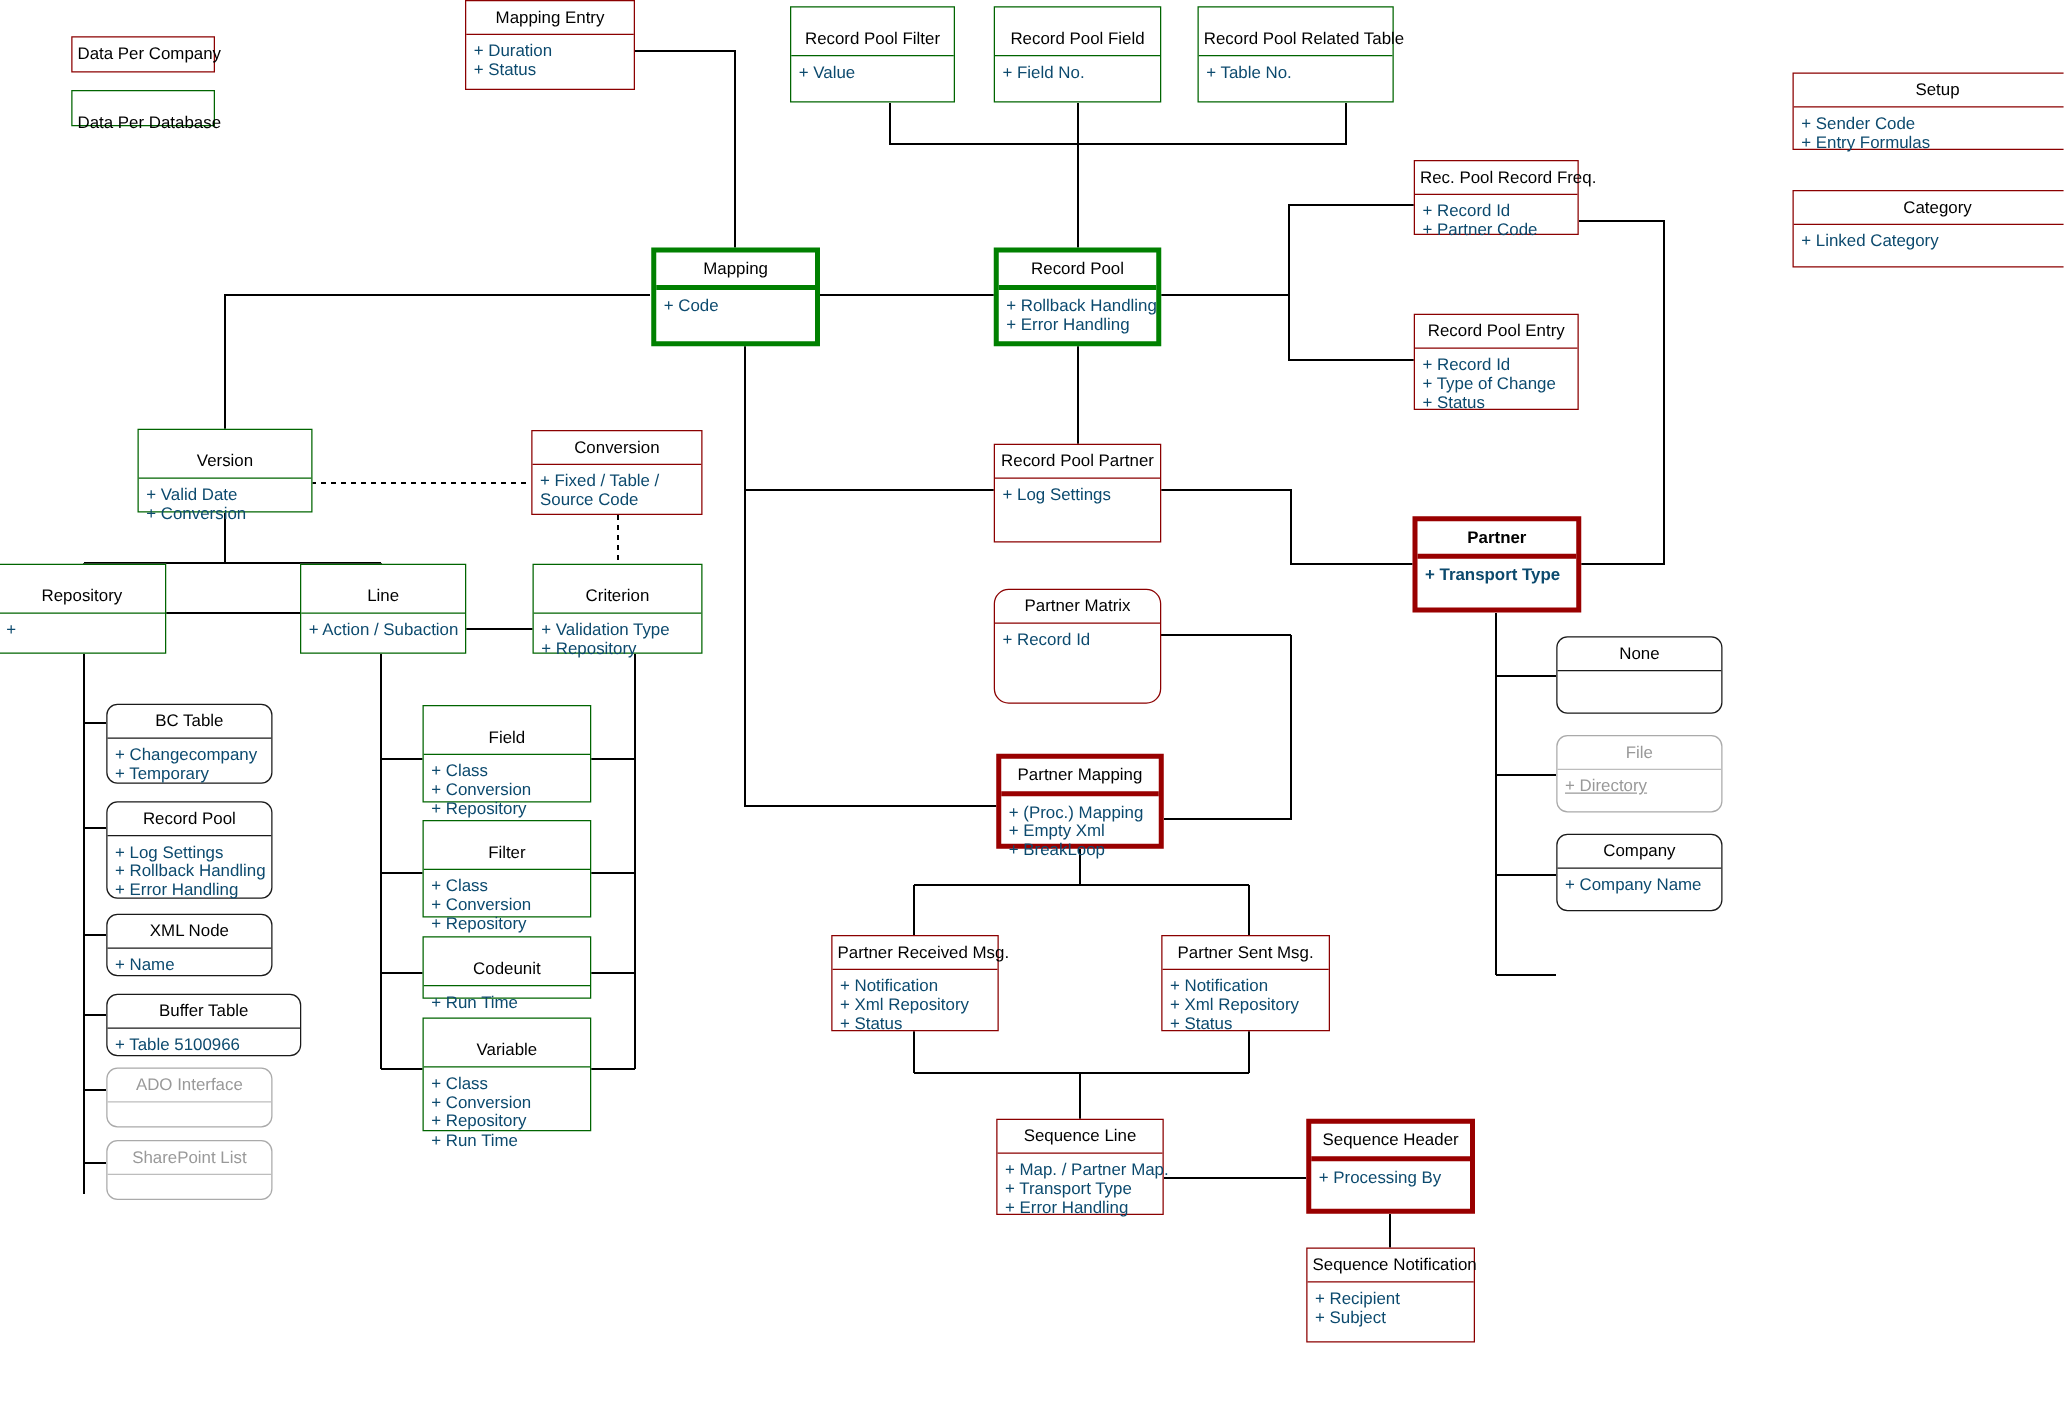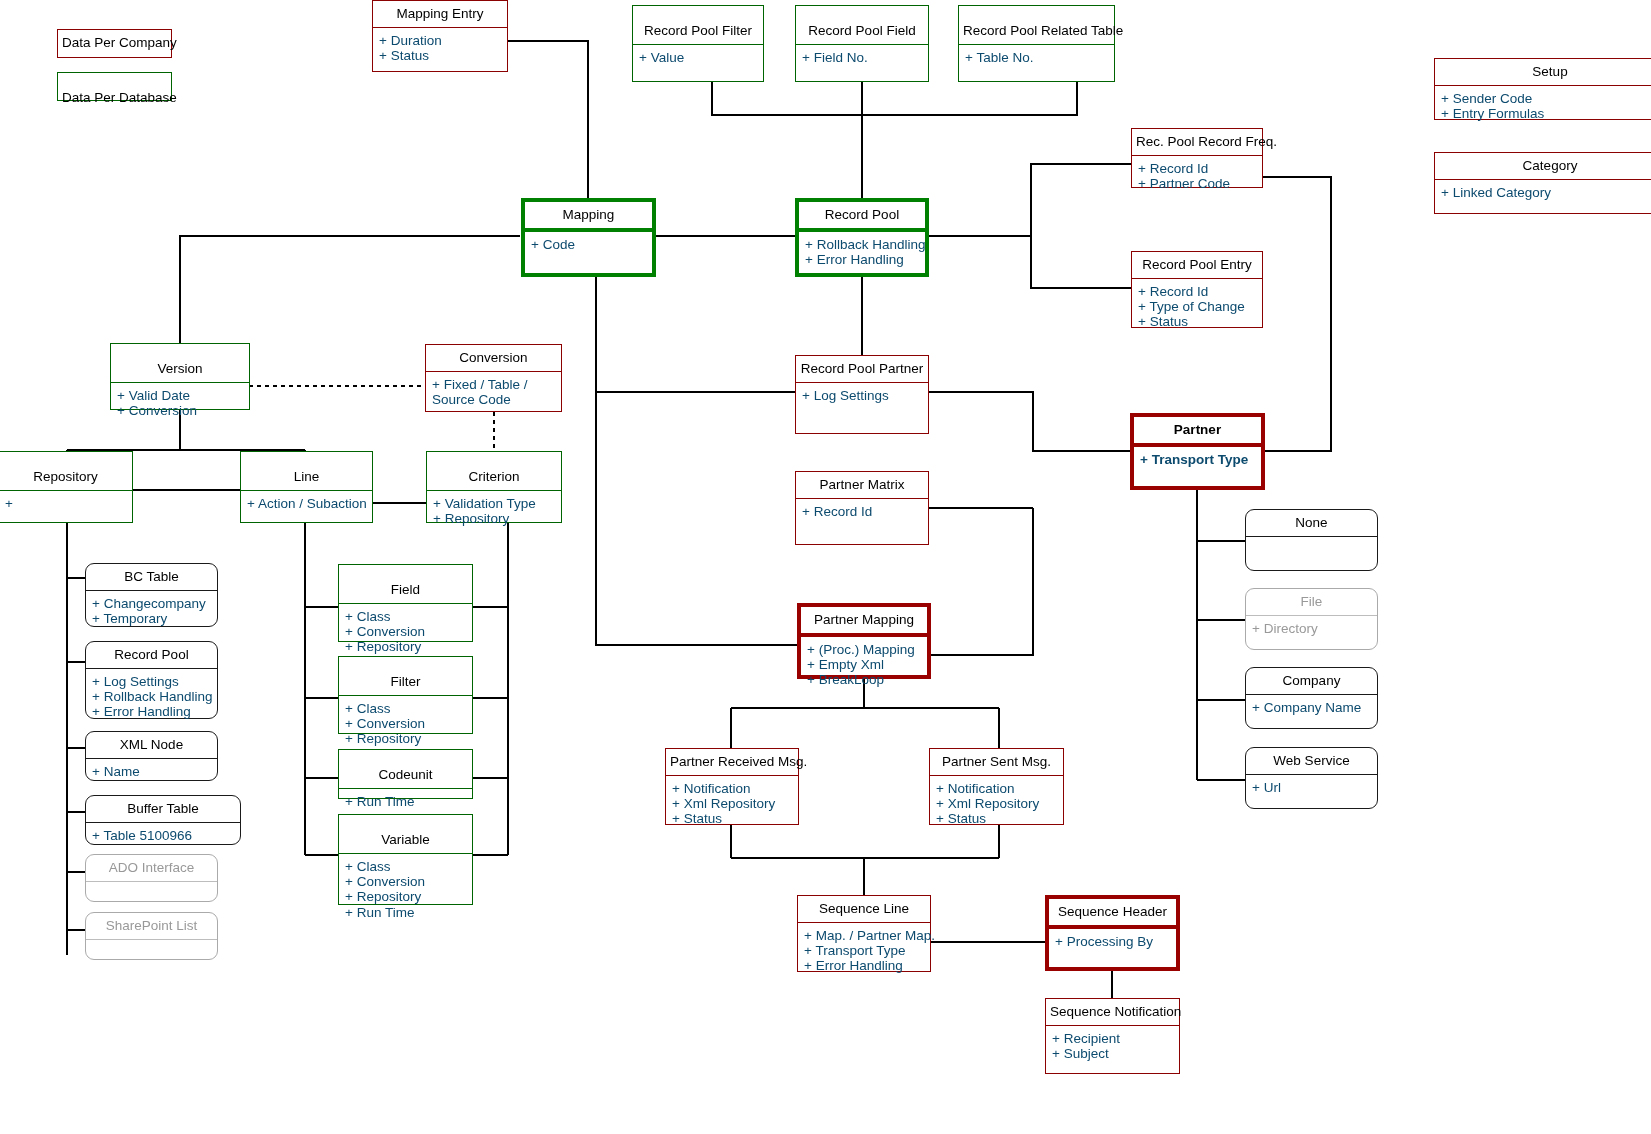--- a/index.html
+++ b/index.html
@@ -78,21 +78,21 @@
     border-radius: 9px;
   }
   .v-blackround > .hdr { border-bottom: 1.4px solid #1a1a1a; }
 
   .v-grayround {
     border: 1.4px solid #aaaaaa;
     border-radius: 9px;
     color: #999999;
   }
   .v-grayround > .hdr { border-bottom: 1.4px solid #bdbdbd; color: #999999; }
-  .v-grayround > .body { color: #999999; }
+  .v-grayround > .body { color: #999999; text-decoration: underline; }
 
   
   .uml.single > .hdr { border-bottom: none; }
 </style>
 </head>
 <body>
 
 <div id="canvas">
 
   <svg id="wires" viewBox="0 0 1651 1134" width="1651" height="1134" xmlns="http://www.w3.org/2000/svg">
@@ -276,21 +276,21 @@
     </div>
   </div>
 
   <div class="uml v-red" style="left:795px; top:355px; width:134px; height:79px;">
     <div class="hdr">Record Pool Partner</div>
     <div class="body">
       <div class="attr">+ Log Settings</div>
     </div>
   </div>
 
-  <div class="uml v-red" style="left:795px; top:471px; width:134px; height:74px;">
+  <div class="uml v-red" style="left:795px; top:471px; width:134px; height:92px;border-radius:12px;">
     <div class="hdr">Partner Matrix</div>
     <div class="body">
       <div class="attr">+ Record Id</div>
     </div>
   </div>
 
   <div class="uml v-redbold" style="left:1130px; top:413px; width:135px; height:77px;font-weight:bold;">
     <div class="hdr">Partner</div>
     <div class="body">
       <div class="attr">+ Transport Type</div>
@@ -407,26 +407,20 @@
     </div>
   </div>
 
   <div class="uml v-blackround" style="left:1245px; top:667px; width:133px; height:62px;">
     <div class="hdr">Company</div>
     <div class="body">
       <div class="attr">+ Company Name</div>
     </div>
   </div>
 
-  <div class="uml v-blackround" style="left:1245px; top:747px; width:133px; height:62px;">
-    <div class="hdr">Web Service</div>
-    <div class="body">
-      <div class="attr">+ Url</div>
-    </div>
-  </div>
 
   <div class="uml v-redbold" style="left:797px; top:603px; width:134px; height:76px;">
     <div class="hdr">Partner Mapping</div>
     <div class="body">
       <div class="attr">+ (Proc.) Mapping</div>
       <div class="attr">+ Empty Xml</div>
       <div class="attr">+ BreakLoop</div>
     </div>
   </div>
 

